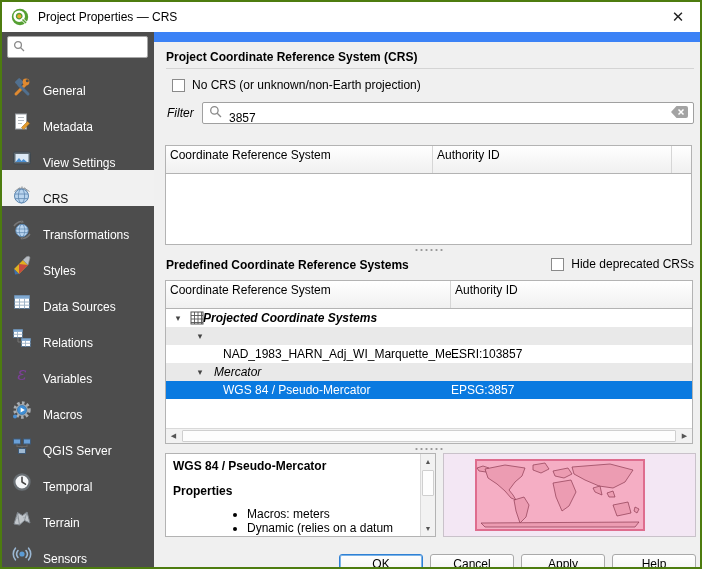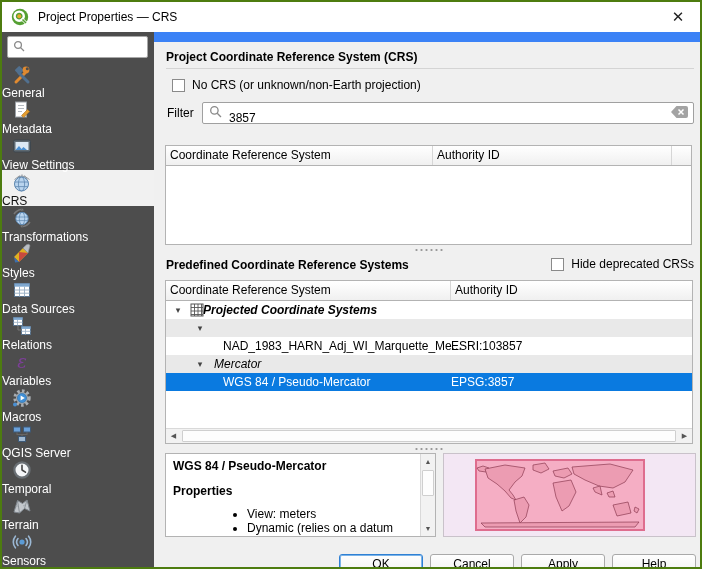--- a/index.html
+++ b/index.html
@@ -12,40 +12,40 @@
   #titlebar{position:absolute;left:0;top:0;width:100%;height:30px;background:#ffffff;display:flex;align-items:center;}
   #titlebar .appicon{margin-left:9px;width:18px;height:18px;flex:0 0 auto;}
   #titlebar .ttl{margin-left:9px;font-size:12px;color:#000;}
   #closebtn{position:absolute;right:0;top:0;width:44px;height:30px;display:flex;align-items:center;justify-content:center;font-size:15px;color:#222;cursor:pointer;}
   
   #sidebar{position:absolute;left:0;top:30px;width:152px;height:539px;background:#4d4d4d;}
   #sidesearch{position:absolute;left:5px;top:4px;width:141px;height:22px;background:#fff;border:1px solid #a8a8a8;border-radius:2px;box-sizing:border-box;display:flex;align-items:center;}
   #sidesearch input{border:none;outline:none;flex:1;font:12px "Liberation Sans",sans-serif;min-width:0;background:transparent;}
   #sidesearch .mag{margin:0 4px 0 5px;flex:0 0 auto;}
   #sideitems{position:absolute;left:0;top:30px;width:152px;}
-  .si{height:36px;display:flex;align-items:flex-start;cursor:pointer;color:#ffffff;flex-direction:column;}
+  .si{height:36px;display:flex;align-items:flex-end;cursor:pointer;color:#ffffff;}
   .si .sic{width:24px;height:24px;margin:0 9px 0 8px;flex:0 0 auto;display:flex;align-items:center;justify-content:center;}
   .si .sil{white-space:nowrap;}
   .si.sel{background:#f1f1f1;color:#111;}
   
   #main{position:absolute;left:152px;top:40px;width:550px;height:539px;background:#f0f0f0;}
   .h1{position:absolute;left:12px;top:8px;font-weight:bold;}
   #hline{position:absolute;left:12px;top:26px;width:528px;height:1px;background:#d4d4d4;}
   .cb{width:13px;height:13px;background:#fff;border:1px solid #8a8a8a;box-sizing:border-box;flex:0 0 auto;}
   #nocrsrow{position:absolute;left:18px;top:36px;display:flex;align-items:flex-end;gap:7px;}
   #filterrow{position:absolute;left:13px;top:60px;width:527px;height:22px;display:flex;align-items:center;}
-  #filterrow .flab{width:35px;}
+  #filterrow .flab{width:35px;font-style:italic;}
   #filterbox{flex:1;height:22px;background:#fff;border:1px solid #a0a0a0;border-radius:2px;box-sizing:border-box;display:flex;align-items:center;}
   #filterbox .mag{margin:0 5px 0 6px;flex:0 0 auto;}
   #filterbox input{border:none;outline:none;flex:1;font:12px "Liberation Sans",sans-serif;background:transparent;min-width:0;margin-top:9px;}
   #filterbox .clr{margin-right:4px;flex:0 0 auto;cursor:pointer;}
   .h2{position:absolute;font-weight:bold;}
   
   .tbl{position:absolute;background:#fff;border:1px solid #b3b3b3;box-sizing:border-box;}
-  .thead{display:flex;height:20px;background:linear-gradient(#ffffff,#f0f0f0);border-bottom:1px solid #b3b3b3;box-sizing:border-box;}
+  .thead{display:flex;height:28px;background:linear-gradient(#ffffff,#f0f0f0);border-bottom:1px solid #b3b3b3;box-sizing:border-box;}
   .th{padding:2px 4px;box-sizing:border-box;border-right:1px solid #d6d6d6;white-space:nowrap;overflow:hidden;}
   .th:last-child{border-right:none;}
   
   .trow{position:relative;height:18px;line-height:18px;white-space:nowrap;}
   .trow .twist{position:absolute;top:0;width:12px;text-align:center;font-size:9px;color:#444;cursor:pointer;}
   .trow .tauth{position:absolute;left:285px;top:0;}
   .trow.grp{background:#e9e9e9;font-style:italic;}
   .trow.root{font-style:italic;font-weight:bold;}
   .trow.sel{background:#0a7ae0;color:#fff;}
   .gridic{position:absolute;left:24px;top:2px;}
@@ -363,21 +363,21 @@
 
     <div class="splitter" style="top:404px;">
         <div class="dots"></div>
       </div>
 
     <div id="details">
       <div class="inner">
         <div class="dt">WGS 84 / Pseudo-Mercator</div>
         <div class="dp">Properties</div>
         <ul>
-          <li>View: meters</li>
+          <li>Macros: meters</li>
           <li>Dynamic (relies on a datum which is not plate-fixed)</li>
         </ul>
       </div>
       <div class="vscroll">
         <span class="arr" style="top:0;">▲</span>
         <div class="thumb"></div>
         <span class="arr" style="bottom:0;">▼</span>
       </div>
     </div>
 

